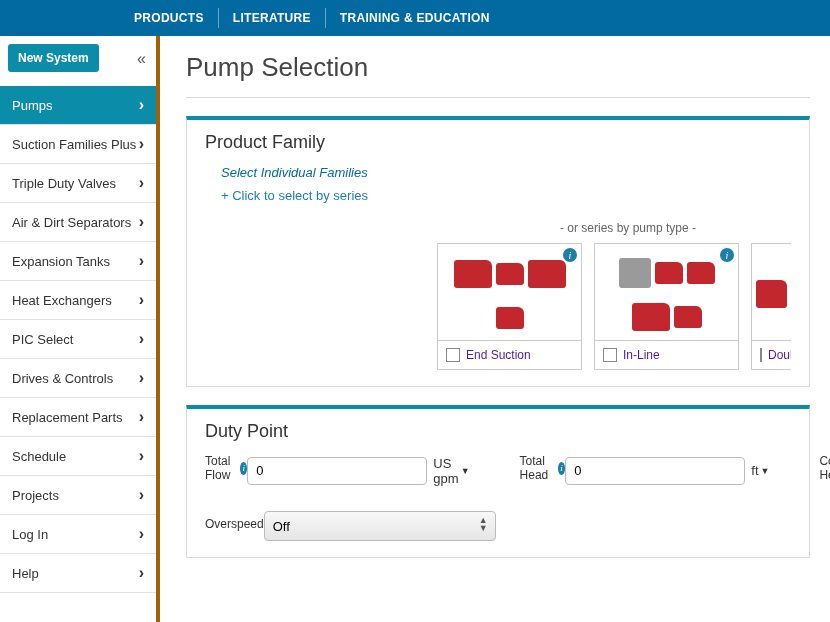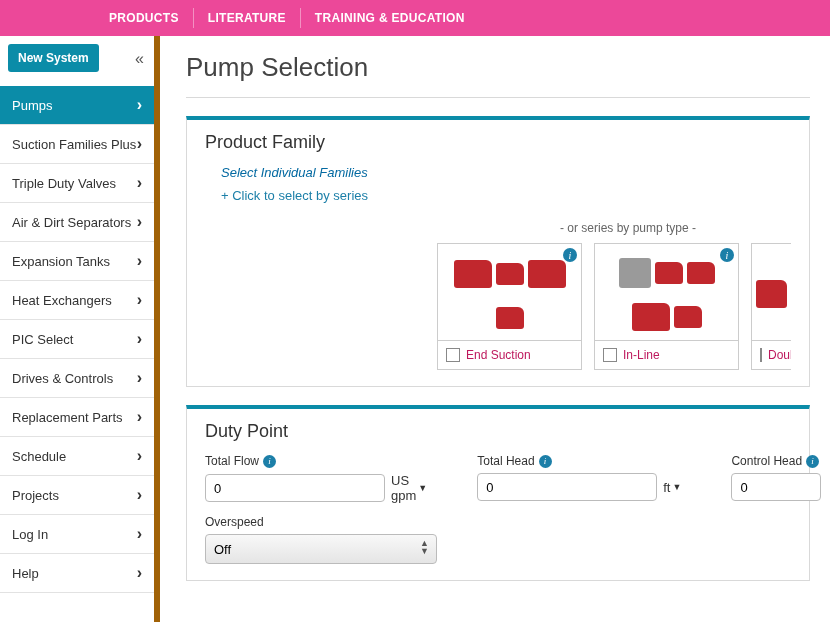--- a/index.html
+++ b/index.html
@@ -1,21 +1,21 @@
 <!DOCTYPE html>
 <html><head>
 <meta charset="utf-8">
 <style>
 * { box-sizing: border-box; margin: 0; padding: 0; }
 body { font-family: Arial, Helvetica, sans-serif; font-size: 14px; color: #333; background: #fff; width: 830px; height: 622px; overflow: hidden; }
-.topnav { background: #ec4899; height: 36px; display: flex; align-items: center; padding-left: 95px; }
+.topnav { background: #0369a1; height: 36px; display: flex; align-items: center; padding-left: 120px; }
 .topnav-item { color: #fff; font-size: 12px; font-weight: 600; letter-spacing: 0.3px; padding: 0 14px; height: 20px; display: flex; align-items: center; border-right: 1px solid rgba(255,255,255,0.4); cursor: pointer; }
 .topnav-item:last-child { border-right: none; }
 .layout { display: flex; height: calc(100% - 36px); }
-.sidebar { width: 160px; background: #fff; border-right: 6px solid #a16207; position: relative; }
+.sidebar { width: 160px; background: #fff; border-right: 4px solid #a16207; position: relative; }
 .new-system { background: #0b8ca8; color: #fff; font-size: 12px; font-weight: 700; padding: 7px 10px; margin: 8px; border-radius: 3px; display: inline-block; cursor: pointer; }
 .collapse-icon { position: absolute; top: 14px; right: 10px; font-size: 16px; color: #555; cursor: pointer; }
 .sidebar-list { list-style: none; margin-top: 6px; }
 .sidebar-item { display: flex; justify-content: space-between; align-items: center; padding: 10px 12px; border-bottom: 1px solid #e2e2e2; font-size: 13px; cursor: pointer; }
 .sidebar-item.active { background: #0b8ca8; color: #fff; }
 .sidebar-item .chev { font-size: 16px; font-weight: 700; }
 .main { flex: 1; padding: 10px 20px 10px 26px; overflow: hidden; }
 .page-title { font-size: 26px; font-weight: 400; color: #444; margin: 6px 0 14px; }
 .hr { border: none; border-top: 1px solid #d9d9d9; margin-bottom: 18px; }
 .panel { border-top: 4px solid #0b8ca8; border-left: 1px solid #d9d9d9; border-right: 1px solid #d9d9d9; border-bottom: 1px solid #d9d9d9; padding: 12px 18px 16px; margin-bottom: 18px; }
@@ -26,32 +26,32 @@
 .cards { display: flex; gap: 12px; justify-content: flex-end; }
 .card { width: 145px; border: 1px solid #ccc; position: relative; }
 .card.cut { width: 40px; border-right: none; overflow: hidden; }
 .info-icon { position: absolute; top: 4px; right: 4px; width: 14px; height: 14px; background: #1c7fa8; color: #fff; border-radius: 50%; font-size: 10px; font-style: italic; font-family: Georgia, serif; display: flex; align-items: center; justify-content: center; cursor: pointer; }
 .card-img { height: 96px; display: flex; align-items: center; justify-content: center; flex-wrap: wrap; gap: 4px; padding: 8px 4px 4px; }
 .pump { width: 38px; height: 28px; background: #c1272d; border-radius: 3px 6px 3px 3px; position: relative; }
 .pump.sm { width: 28px; height: 22px; }
 .motor { width: 32px; height: 30px; background: #9a9a9a; border-radius: 3px; }
 .card-foot { border-top: 1px solid #ccc; padding: 7px 8px; display: flex; align-items: center; gap: 6px; }
 .card-check { width: 14px; height: 14px; border: 1px solid #888; cursor: pointer; }
-.card-label { font-size: 12px; color: #be185d; }
+.card-label { font-size: 12px; color: #4c1d95; }
 .form-row { display: flex; gap: 50px; margin-top: 6px; }
-.field { display: flex; flex-direction: column; }
+.field { display: flex; flex-direction: row; }
 .field-label { font-size: 12px; color: #333; margin-bottom: 5px; display: flex; align-items: center; gap: 4px; }
 .inline-info { display: inline-flex; width: 13px; height: 13px; background: #1c7fa8; color: #fff; border-radius: 50%; font-size: 9px; font-style: italic; font-family: Georgia, serif; align-items: center; justify-content: center; cursor: pointer; }
 .input-row { display: flex; align-items: center; gap: 4px; }
 input[type=number] { width: 180px; height: 28px; border: 1px solid #bbb; border-radius: 4px; padding: 0 8px; font-size: 13px; }
 .f2 input[type=number] { width: 180px; }
 .f3 input[type=number] { width: 90px; }
 .unit { font-size: 13px; color: #333; margin-left: 2px; display: flex; align-items: center; gap: 2px; cursor: pointer; }
 .dropdown-caret { font-size: 9px; }
-.overspeed-row { margin-top: 12px; }
+.overspeed-row { margin-top: 24px; }
 .select-wrap { position: relative; width: 232px; }
 select { width: 100%; height: 30px; border: 1px solid #bbb; border-radius: 4px; padding: 0 8px; font-size: 13px; background: linear-gradient(#f8f8f8,#e5e5e5); appearance: none; }
 .select-carets { position: absolute; right: 8px; top: 5px; font-size: 9px; color: #555; display: flex; flex-direction: column; line-height: 8px; pointer-events: none; }
 </style>
 </head>
 <body>
 
 <div class="topnav">
   <div class="topnav-item">PRODUCTS</div>
   <div class="topnav-item">LITERATURE</div>

